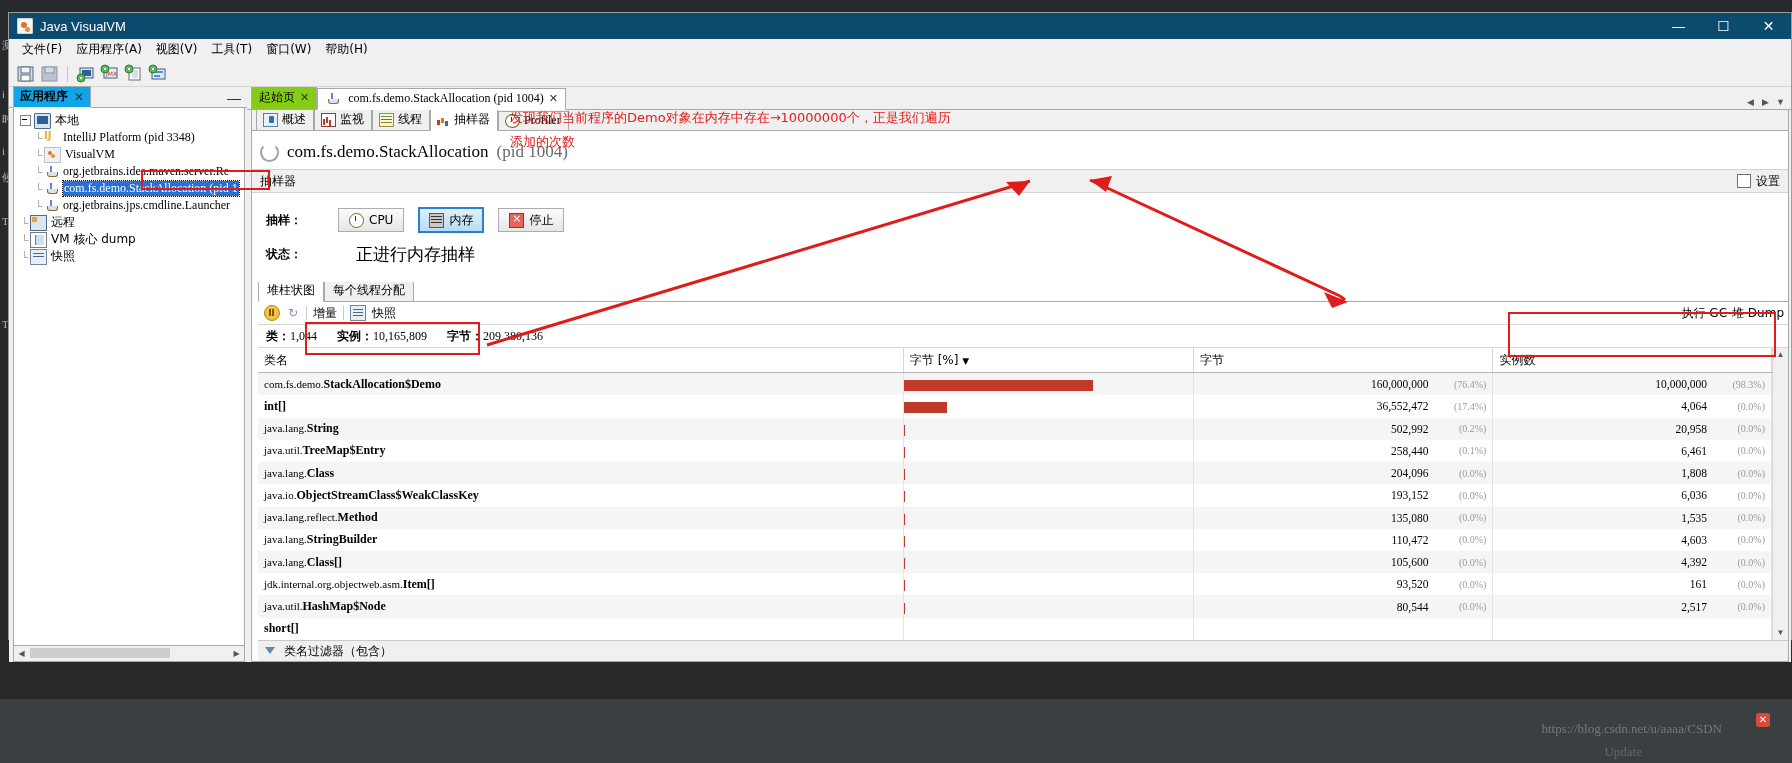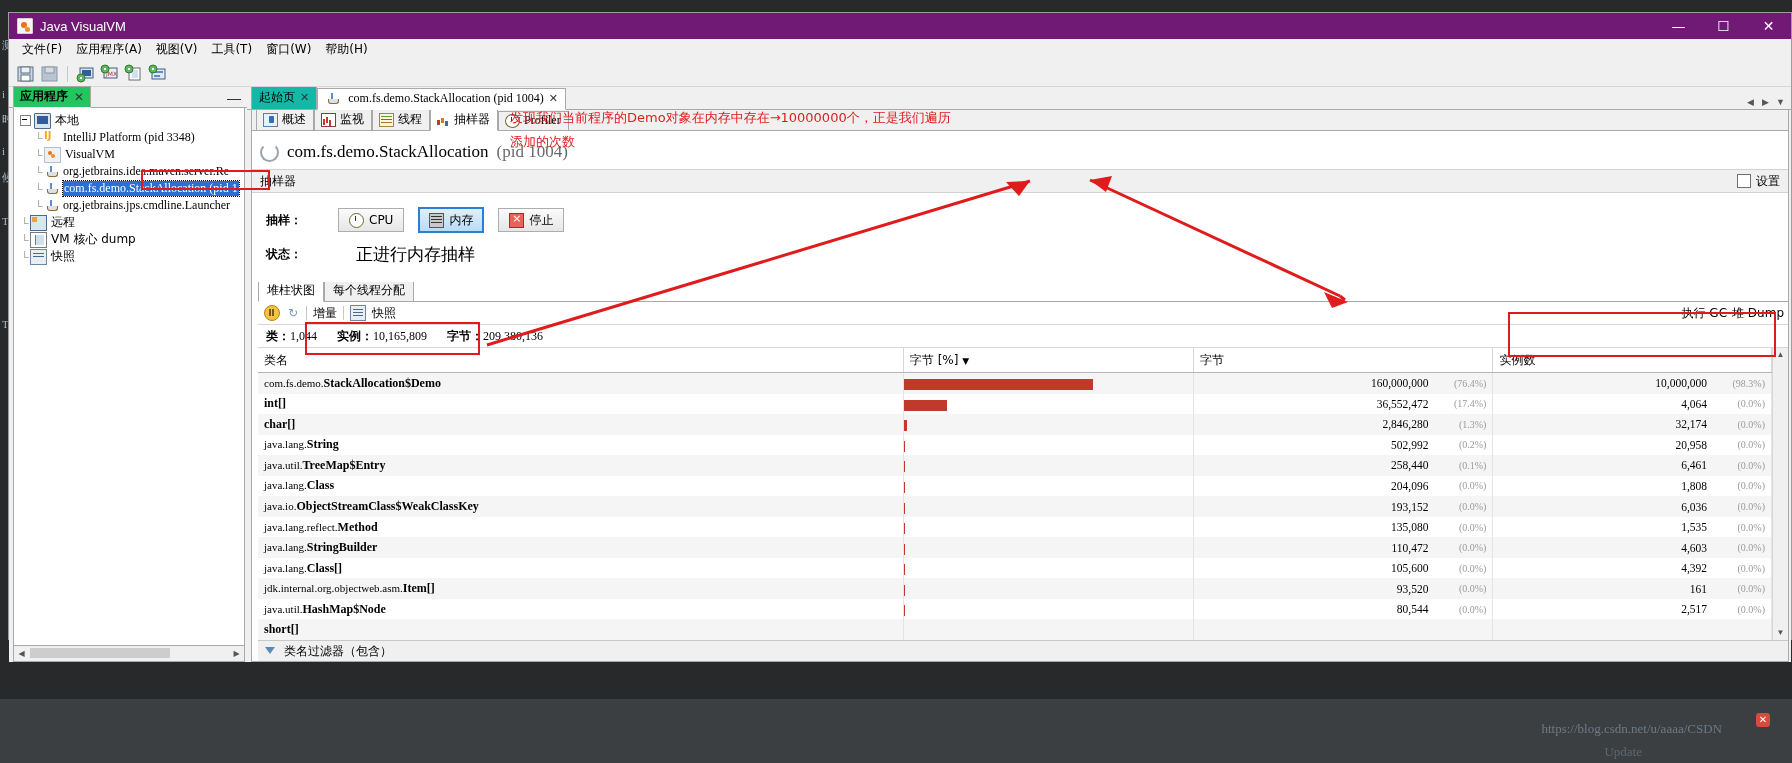--- a/index.html
+++ b/index.html
@@ -35,21 +35,21 @@
     background:#d64c3c;color:#fff;font-size:10px;line-height:14px;text-align:center;
   }
 
   
   #win{
     position:absolute;left:8px;top:12px;width:1784px;height:628px;
     background:#f0f0f0;border:1px solid #9d9d9d;box-sizing:border-box;
   }
   
   #titlebar{
-    height:26px;background:#701a75;display:flex;align-items:center;
+    height:26px;background:#0c4a6e;display:flex;align-items:center;
     position:relative;
   }
   #titlebar .tbicon{
     width:16px;height:16px;margin-left:8px;margin-right:7px;position:relative;
     background:#f5f6f7;border:1px solid #d0d0d0;box-sizing:border-box;border-radius:1px;
   }
   #titlebar .tbicon::before{
     content:"";position:absolute;left:3px;top:3px;width:6px;height:6px;border-radius:50%;
     background:#e8711a;
   }
@@ -81,21 +81,21 @@
 
   
   #bodysplit{display:flex;height:575px;background:#f0f0f0;}
   
   #leftpanel{width:238px;display:flex;flex-direction:column;border-right:0;}
   #lefttabrow{
     height:20px;display:flex;align-items:flex-end;background:#f0f0f0;padding-left:4px;
     border-bottom:1px solid #a9a9a9;
   }
   #lefttab{
-    display:flex;align-items:center;gap:6px;background:#22c55e;
+    display:flex;align-items:center;gap:6px;background:#0ea5e9;
     border:1px solid #a9a9a9;border-bottom:1px solid #ffffff;
     padding:1px 6px 2px 6px;font-size:12px;font-weight:bold;
     font-family:"DejaVu Sans",sans-serif;position:relative;top:1px;
   }
   #lefttab .x{font-weight:normal;font-size:12px;color:#333;}
   #leftminus{
     margin-left:auto;margin-right:6px;width:14px;height:14px;
     display:flex;align-items:center;justify-content:center;font-size:14px;color:#333;
     position:relative;top:-2px;
   }
@@ -144,21 +144,21 @@
   #lefthsb .thumb{position:absolute;left:16px;width:140px;top:2px;height:10px;background:#cdcdcd;}
 
   
   #rightpanel{flex:1;display:flex;flex-direction:column;background:#f0f0f0;overflow:hidden;}
   #maintabrow{
     height:22px;display:flex;align-items:flex-end;padding-left:4px;
     border-bottom:1px solid #a9a9a9;position:relative;
   }
   .mtab{
     display:flex;align-items:center;gap:5px;padding:2px 7px 3px 7px;font-size:12px;
-    font-family:"Liberation Serif",serif;border:1px solid #a9a9a9;background:#14b8a6;
+    font-family:"Liberation Serif",serif;border:1px solid #a9a9a9;background:#84cc16;
     position:relative;top:1px;white-space:nowrap;
   }
   .mtab.active{background:#ffffff;border-bottom:1px solid #ffffff;}
   .mtab .x{font-family:"DejaVu Sans",sans-serif;font-size:11px;color:#333;}
   #tabscroll{position:absolute;right:4px;bottom:2px;display:flex;gap:2px;align-items:center;color:#555;font-size:9px;}
   #tabscroll span{width:13px;text-align:center;}
 
   #contentcard{
     flex:1;background:#ffffff;border:1px solid #a9a9a9;border-top:none;
     margin:0 2px 0 4px;display:flex;flex-direction:column;overflow:hidden;
@@ -622,38 +622,20 @@
                       </div>
                     </td>
                     <td>
                       <div class="numwrap">
                         <span class="numval">4,064</span>
                         <span class="pct">(0.0%)</span>
                       </div>
                     </td>
                   </tr>
                   <tr>
-                    <td><span class="cls-pre"></span><span class="cls-main">char[]</span></td>
-                    <td class="barcell">
-                      <div class="bar" style="width: 3.224px;"></div>
-                    </td>
-                    <td>
-                      <div class="numwrap">
-                        <span class="numval">2,846,280</span>
-                        <span class="pct">(1.3%)</span>
-                      </div>
-                    </td>
-                    <td>
-                      <div class="numwrap">
-                        <span class="numval">32,174</span>
-                        <span class="pct">(0.0%)</span>
-                      </div>
-                    </td>
-                  </tr>
-                  <tr>
                     <td><span class="cls-pre">java.lang.</span><span class="cls-main">String</span></td>
                     <td class="barcell">
                       <div class="bar" style="width: 1.5px;"></div>
                     </td>
                     <td>
                       <div class="numwrap">
                         <span class="numval">502,992</span>
                         <span class="pct">(0.2%)</span>
                       </div>
                     </td>

